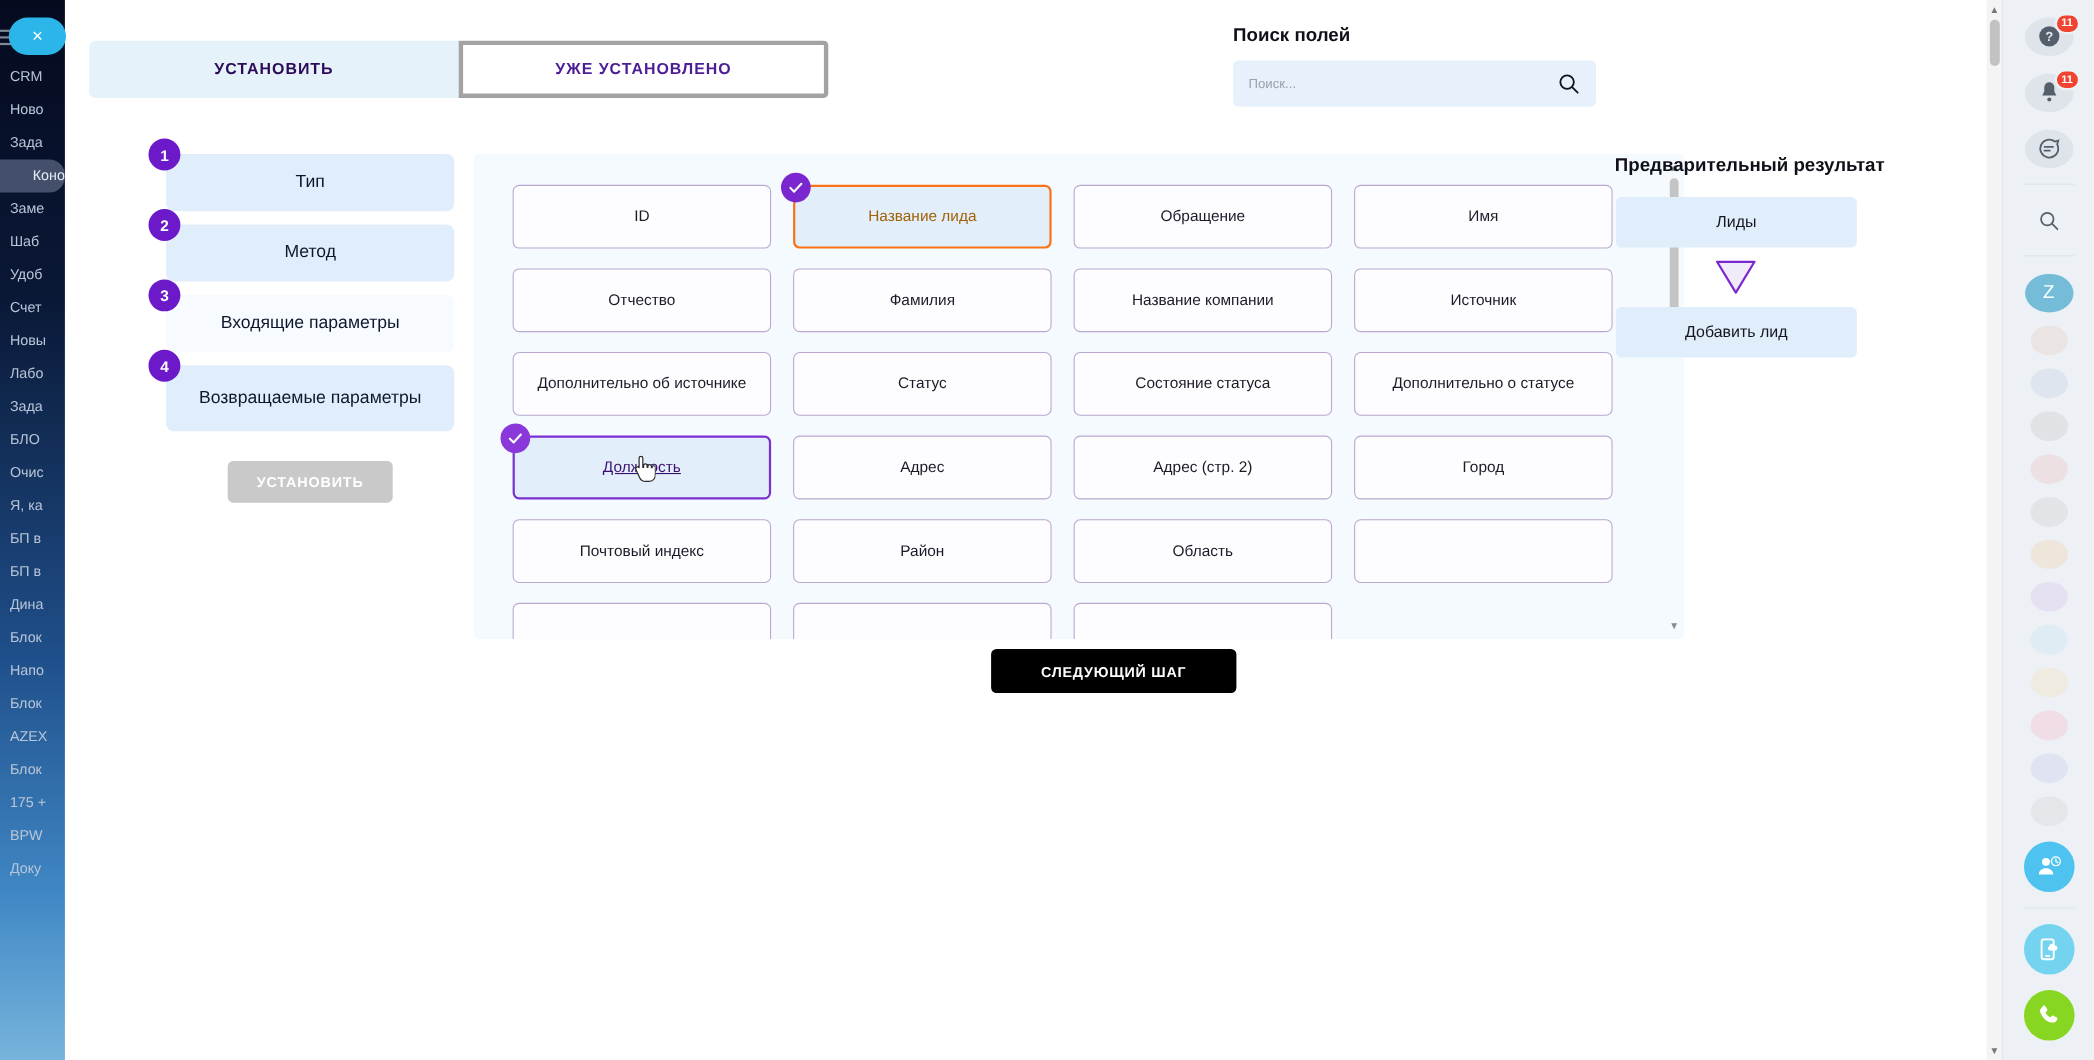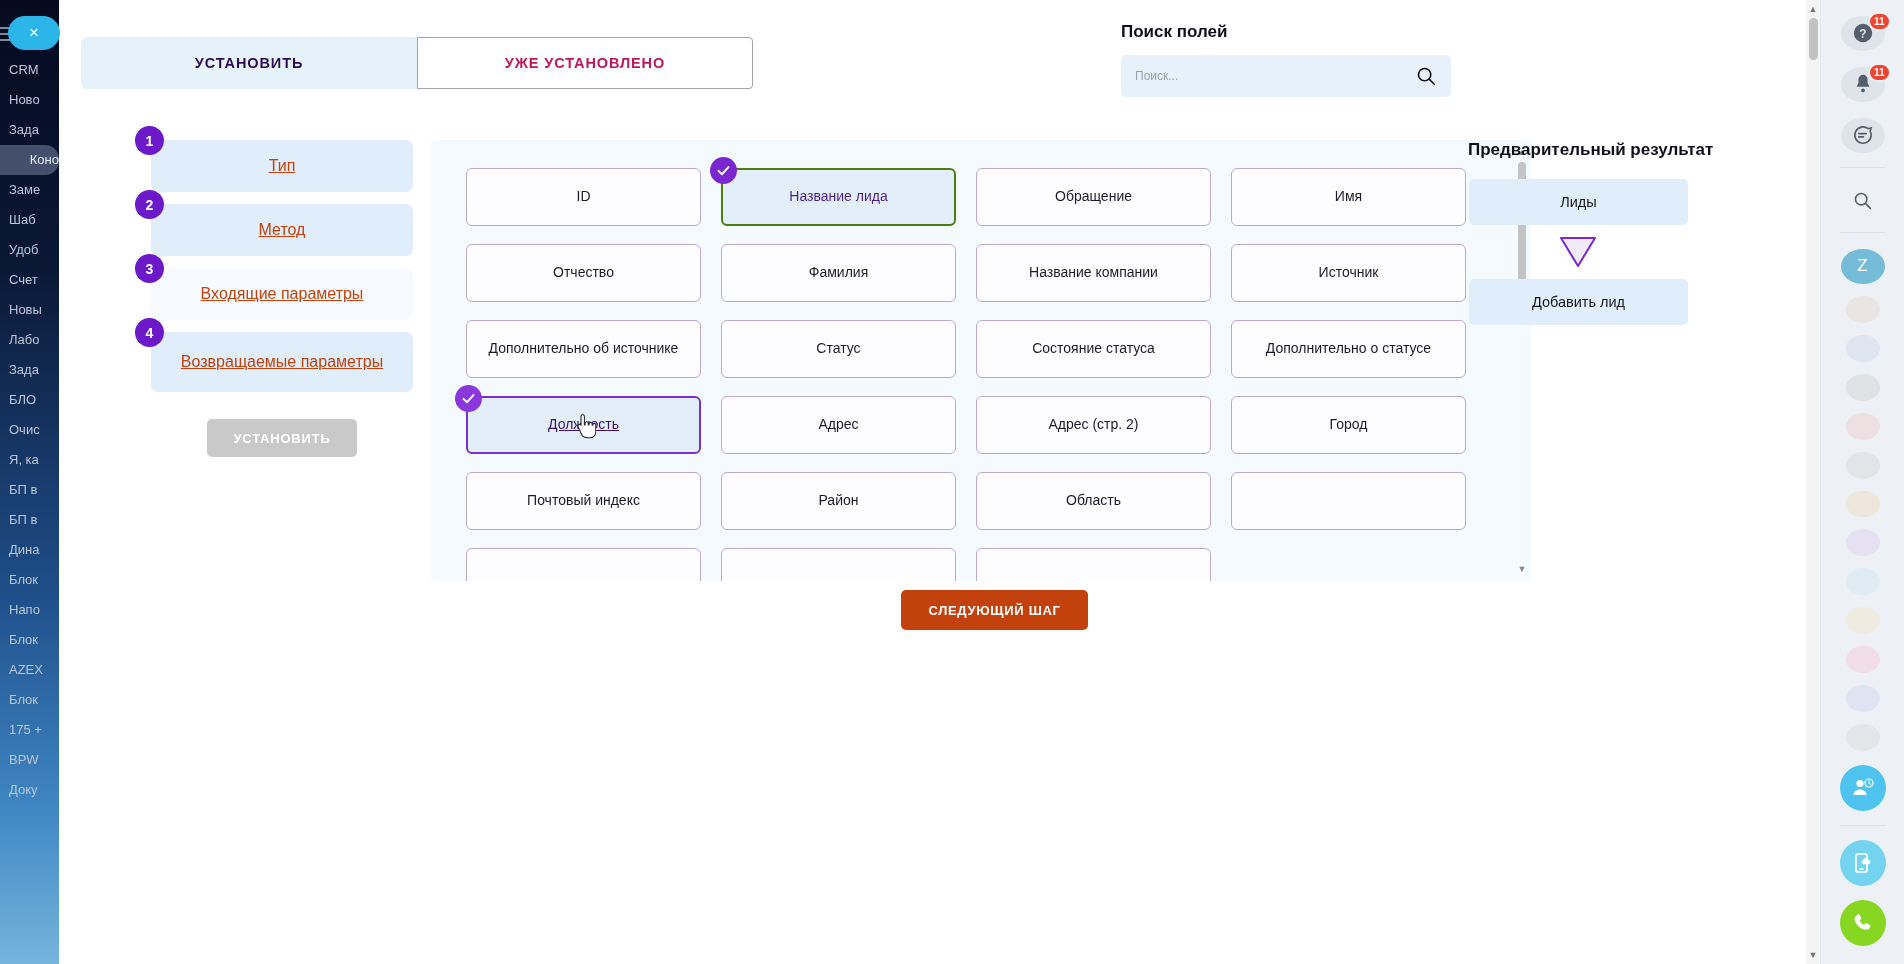--- a/index.html
+++ b/index.html
@@ -49,22 +49,22 @@
   }
   .tab {
     display: flex; align-items: center; justify-content: center;
     font-size: 14.5px; letter-spacing: .9px; font-weight: bold;
     cursor: pointer; user-select: none;
   }
   .tab-install {
     width: 336px; background: #e6f2fa; color: #2d0b57; border-radius: 6px 0 0 6px;
   }
   .tab-installed {
-    width: 336px; background: #ffffff; color: #be185d;
-    border: 1px solid #a3a3a3; border-radius: 0 4px 4px 0;
+    width: 336px; background: #ffffff; color: #4c1d95;
+    border: 4px solid #a3a3a3; border-radius: 0 4px 4px 0;
   }
 
   
   .search-block { position: absolute; left: 1053px; top: 22px; width: 330px; }
   .search-title { font-size: 17px; font-weight: bold; color: #10101a; margin-bottom: 13px; }
   .search-box {
     height: 42px; background: #e6f1fb; border-radius: 5px;
     display: flex; align-items: center; padding: 0 14px;
   }
   .search-input {
@@ -89,22 +89,22 @@
   .step-row { position: relative; margin-bottom: 12px; }
   .step-badge {
     position: absolute; left: -16px; top: -14px; z-index: 5;
     width: 29px; height: 29px; border-radius: 50%;
     background: #6b19c9; color: #fff; font-size: 14px; font-weight: bold;
     display: flex; align-items: center; justify-content: center;
   }
   .step-box {
     background: #e0eefb; border-radius: 7px;
     min-height: 52px; display: flex; align-items: center; justify-content: center;
-    font-size: 16px; color: #c2410c; padding: 10px 14px;
-    cursor: pointer; line-height: 1.25; text-decoration: underline;
+    font-size: 16px; color: #0f172a; padding: 10px 14px;
+    cursor: pointer; line-height: 1.25;
   }
   .step-box.active { background: #f7fbff; }
   .step-box.tall { min-height: 60px; }
   .install-btn {
     margin: 27px auto 0; width: 150px; height: 38px; border-radius: 5px;
     background: #c9c9c9; color: #ffffff; font-size: 13px; font-weight: bold;
     letter-spacing: .8px; display: flex; align-items: center; justify-content: center;
     cursor: default; border: none; font-family: inherit;
   }
 
@@ -121,21 +121,21 @@
     display: grid; grid-template-columns: repeat(4, 235px);
     gap: 18px 20px; padding-left: 35px;
   }
   .field {
     position: relative; height: 58px; border-radius: 6px;
     background: #fdfdff; border: 1px solid #bba8cf;
     display: flex; align-items: center; justify-content: center; text-align: center;
     font-size: 14px; color: #1b1b28; padding: 4px 12px; line-height: 1.22; cursor: pointer;
   }
   .field.selected {
-    background: #e2effa; border: 2px solid #4d7c0f; color: #4c1d95;
+    background: #e2effa; border: 2px solid #f97316; color: #a16207;
   }
   .field.hovered {
     background: #e2effa; border: 2px solid #7b2fd0; color: #3c1070;
   }
   .field.hovered .field-label { text-decoration: underline; }
   .check-badge {
     position: absolute; left: -13px; top: -13px; width: 27px; height: 27px;
     border-radius: 50%; background: #8a38d9; color: #fff;
     display: flex; align-items: center; justify-content: center; z-index: 6;
   }
@@ -156,22 +156,22 @@
   .vscroll-arrow.up { top: 0; }
   .vscroll-arrow.down { bottom: 0; }
   .vscroll-thumb {
     position: absolute; left: 2px; top: 16px; width: 8px; height: 160px;
     background: #c4c4c4; border-radius: 4px;
   }
 
   
   .next-step {
     position: absolute; left: 833px; top: 590px;
-    width: 187px; height: 40px; border-radius: 5px;
-    background: #c2410c; color: #ffffff; font-size: 13px; font-weight: bold;
+    width: 223px; height: 40px; border-radius: 5px;
+    background: #000000; color: #ffffff; font-size: 13px; font-weight: bold;
     letter-spacing: .7px; display: flex; align-items: center; justify-content: center;
     border: none; cursor: pointer; font-family: inherit;
   }
 
   
   .page-scroll {
     position: absolute; right: 0; top: 0; width: 14px; height: 964px;
     background: #f4f4f4;
   }
   .page-scroll .arrow {

